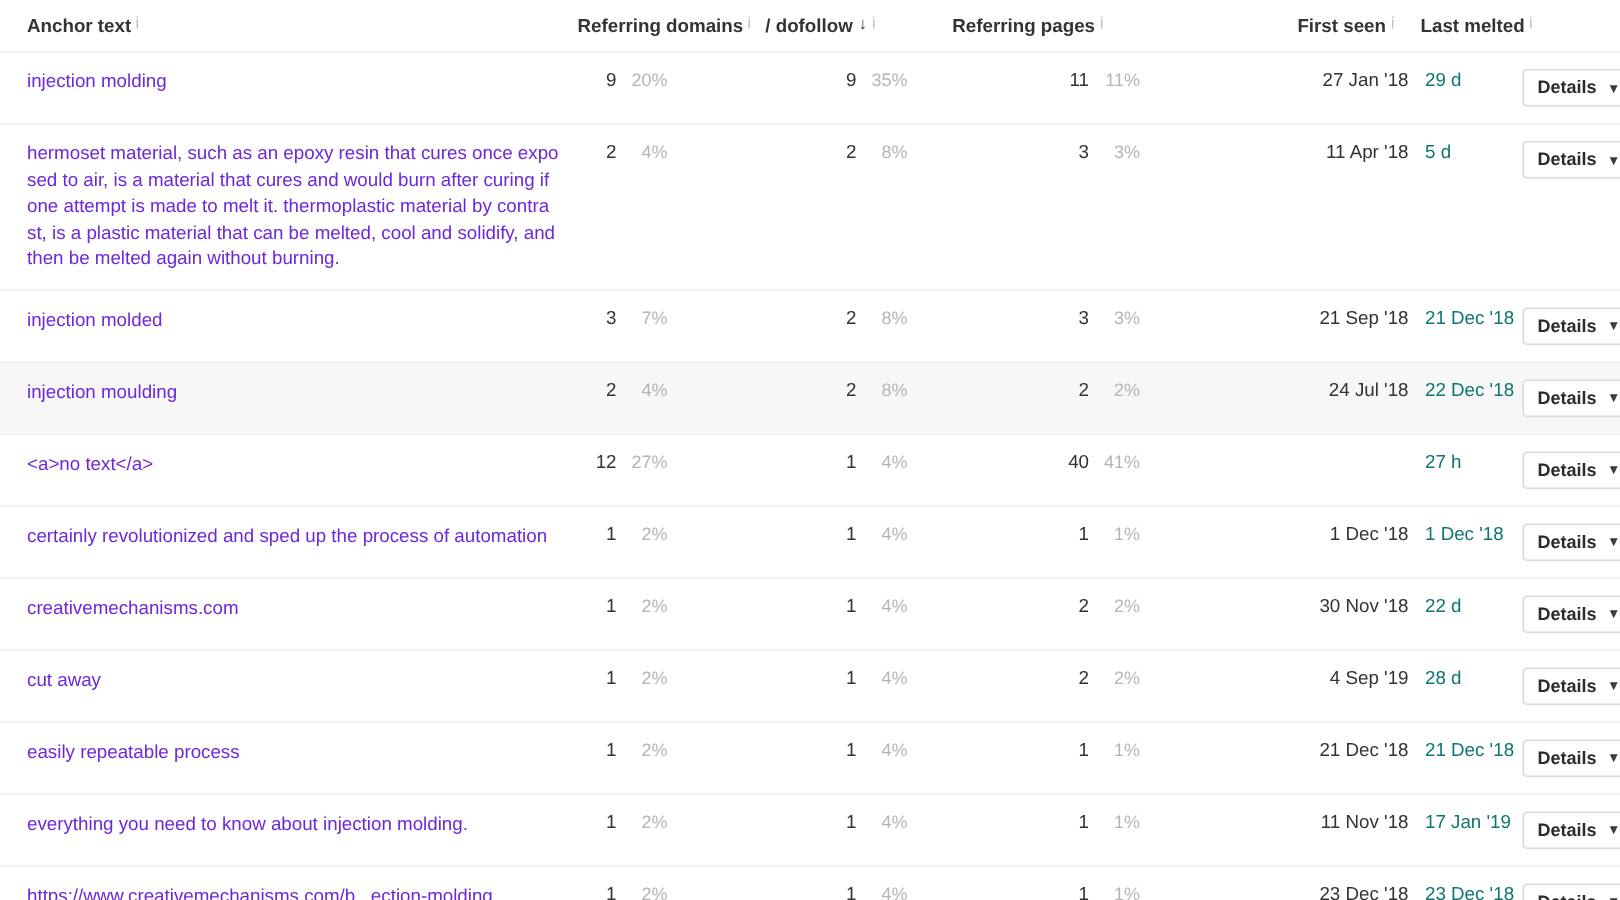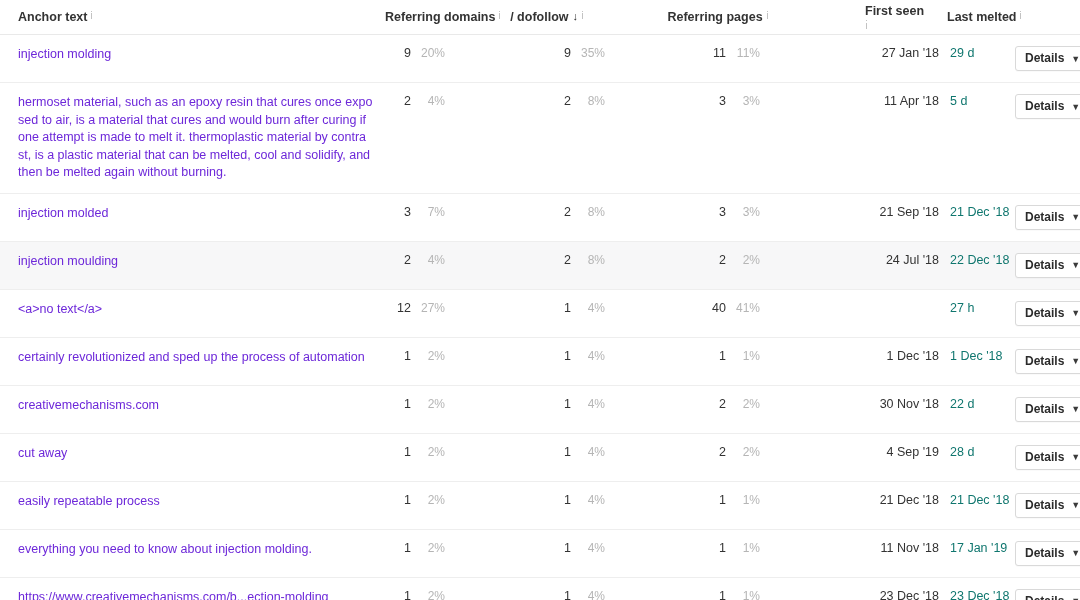--- a/index.html
+++ b/index.html
@@ -38,22 +38,22 @@
   }
   .th-inner {
     display: flex;
     align-items: flex-start;
     gap: 3px;
     line-height: 1;
   }
   .th-anchor   { padding-left: 18px; justify-content: flex-start; }
   .th-rd       { padding-right: 55px; }
   .th-df       { padding-right: 115px; justify-content: flex-end; }
-  .th-rp       { padding-right: 128px; justify-content: center; }
-  .th-fs       { padding-right: 8px;  justify-content: flex-end; flex-direction: column; }
+  .th-rp       { padding-right: 128px; justify-content: flex-end; }
+  .th-fs       { padding-right: 8px;  justify-content: flex-end; }
   .th-lc       { padding-left: 8px;   justify-content: flex-start; }
   .th-act      { }
 
   .info-icon {
     display: inline-block;
     width: 4px;
     height: 9px;
     position: relative;
     top: 0px;
     flex: 0 0 auto;

